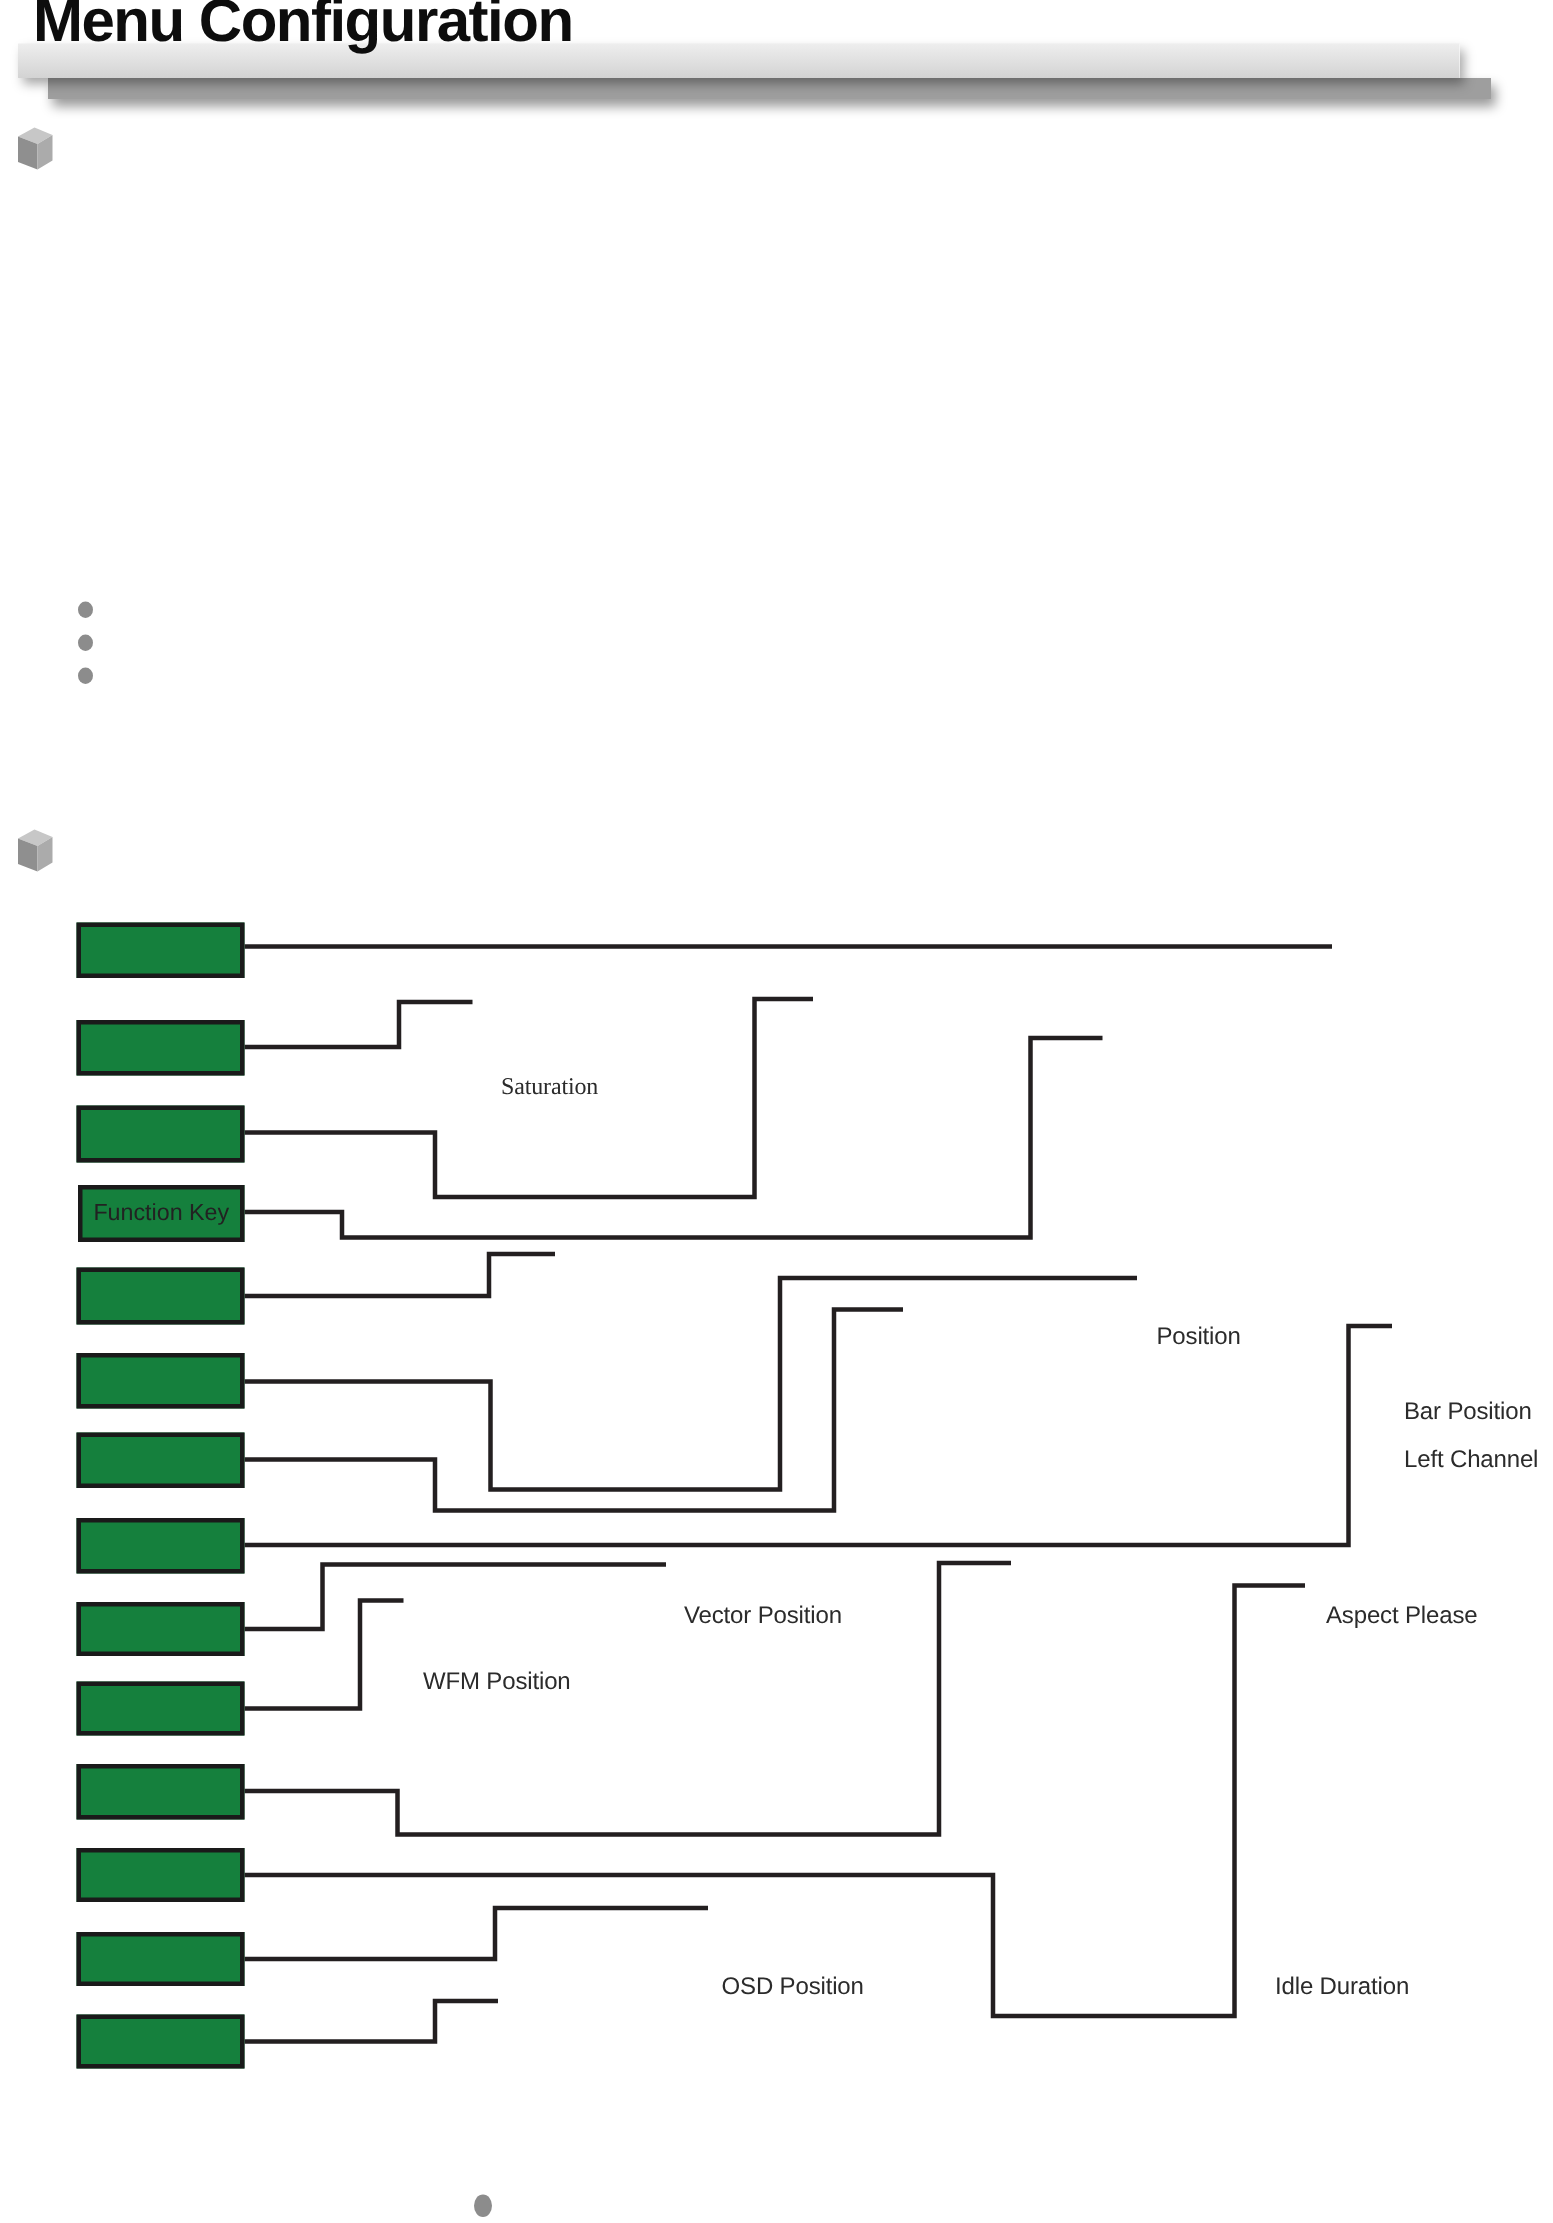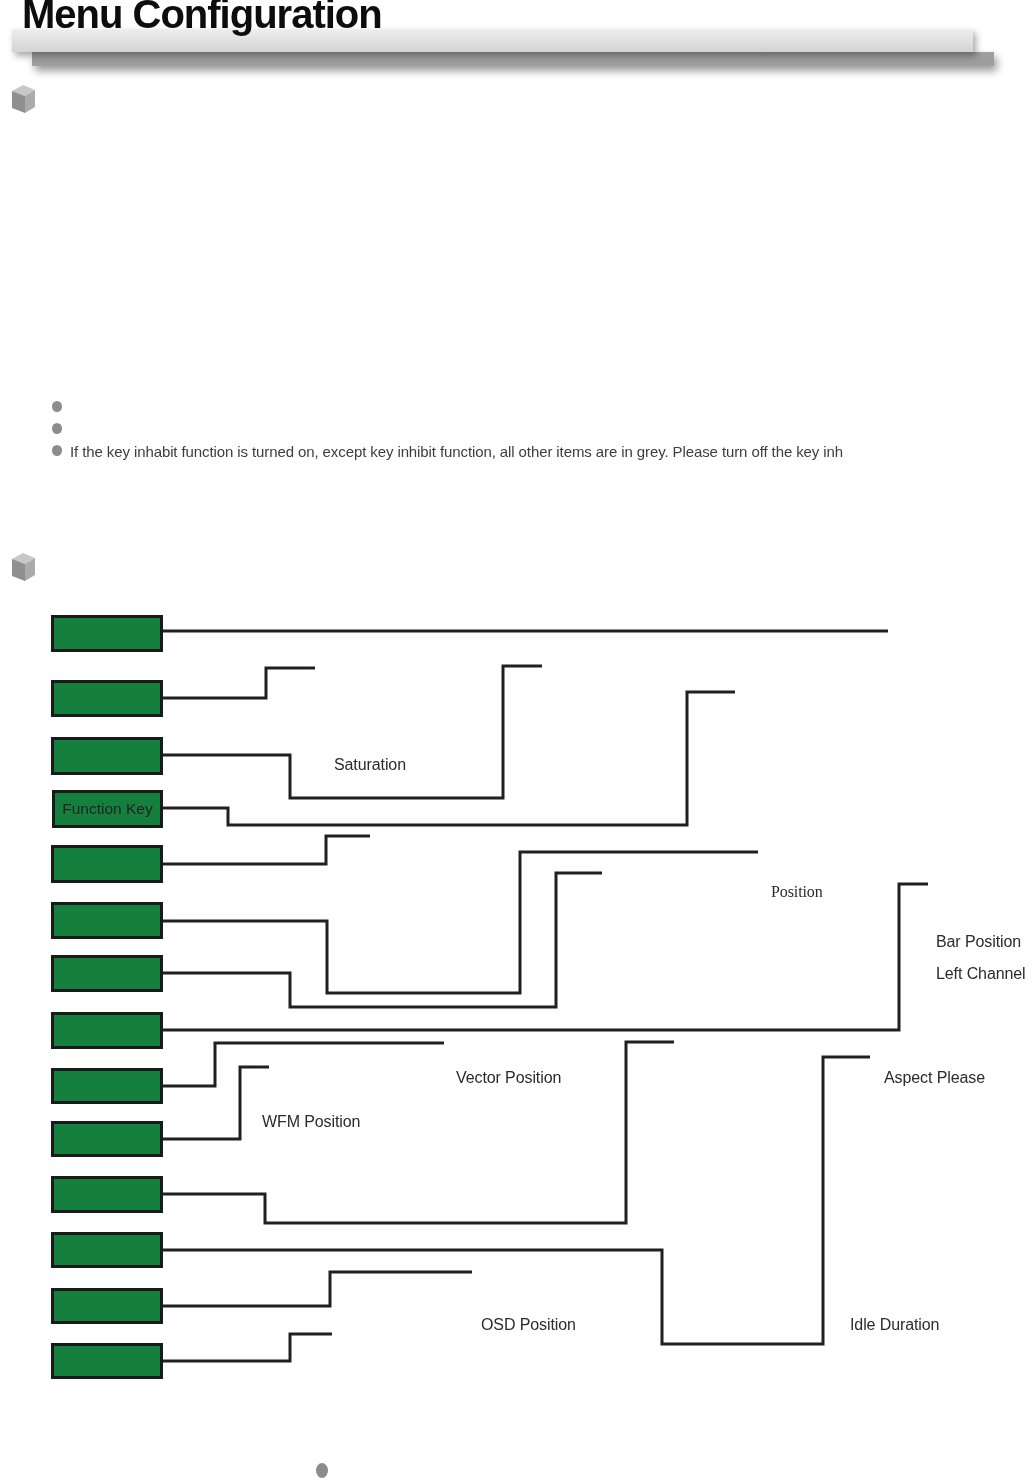--- a/index.html
+++ b/index.html
@@ -75,21 +75,20 @@
   <div class="note-row">
     <span class="note-dot"></span>
     <span class="note-text"></span>
   </div>
   <div class="note-row">
     <span class="note-dot"></span>
     <span class="note-text"></span>
   </div>
   <div class="note-row">
     <span class="note-dot"></span>
-    <span class="note-text">If the key inhabit function is turned on, except key inhibit function, all other items are in grey. Please turn off the key inh</span>
   </div>
 </div>
 
 <svg id="connector-layer" width="1035" height="1482">
     <polyline points="163,631 888,631"></polyline>
     <polyline points="163,698 266,698 266,668 315,668"></polyline>
     <polyline points="163,755 290,755 290,798 503,798 503,666 542,666"></polyline>
     <polyline points="163,808 228,808 228,825 687,825 687,692 735,692"></polyline>
     <polyline points="163,864 326,864 326,836 370,836"></polyline>
     <polyline points="163,921 327,921 327,993 520,993 520,852 758,852"></polyline>
@@ -110,24 +109,24 @@
     <div class="dbox" style="left: 51px; top: 845px; width: 112px; height: 38px;"></div>
     <div class="dbox" style="left: 51px; top: 902px; width: 112px; height: 37px;"></div>
     <div class="dbox" style="left: 51px; top: 955px; width: 112px; height: 37px;"></div>
     <div class="dbox" style="left: 51px; top: 1012px; width: 112px; height: 37px;"></div>
     <div class="dbox" style="left: 51px; top: 1068px; width: 112px; height: 36px;"></div>
     <div class="dbox" style="left: 51px; top: 1121px; width: 112px; height: 36px;"></div>
     <div class="dbox" style="left: 51px; top: 1176px; width: 112px; height: 37px;"></div>
     <div class="dbox" style="left: 51px; top: 1232px; width: 112px; height: 36px;"></div>
     <div class="dbox" style="left: 51px; top: 1288px; width: 112px; height: 36px;"></div>
     <div class="dbox" style="left: 51px; top: 1343px; width: 112px; height: 36px;"></div>
-    <div class="dlabel" style="left: 334px; top: 756px;">Saturation</div>
-    <div class="dlabel" style="left: 771px; top: 883px; font-family: Liberation Serif, serif;">Position</div>
+    <div class="dlabel" style="left: 334px; top: 716px; font-family: Liberation Serif, serif;">Saturation</div>
+    <div class="dlabel" style="left: 771px; top: 883px;">Position</div>
     <div class="dlabel" style="left: 936px; top: 933px;">Bar Position</div>
     <div class="dlabel" style="left: 936px; top: 965px;">Left Channel</div>
     <div class="dlabel" style="left: 456px; top: 1069px;">Vector Position</div>
     <div class="dlabel" style="left: 884px; top: 1069px;">Aspect Please</div>
-    <div class="dlabel" style="left: 262px; top: 1113px;">WFM Position</div>
+    <div class="dlabel" style="left: 282px; top: 1113px;">WFM Position</div>
     <div class="dlabel" style="left: 481px; top: 1316px;">OSD Position</div>
     <div class="dlabel" style="left: 850px; top: 1316px;">Idle Duration</div>
   </div>
 
 <div class="footer-dot"></div>
 
 </body></html>

